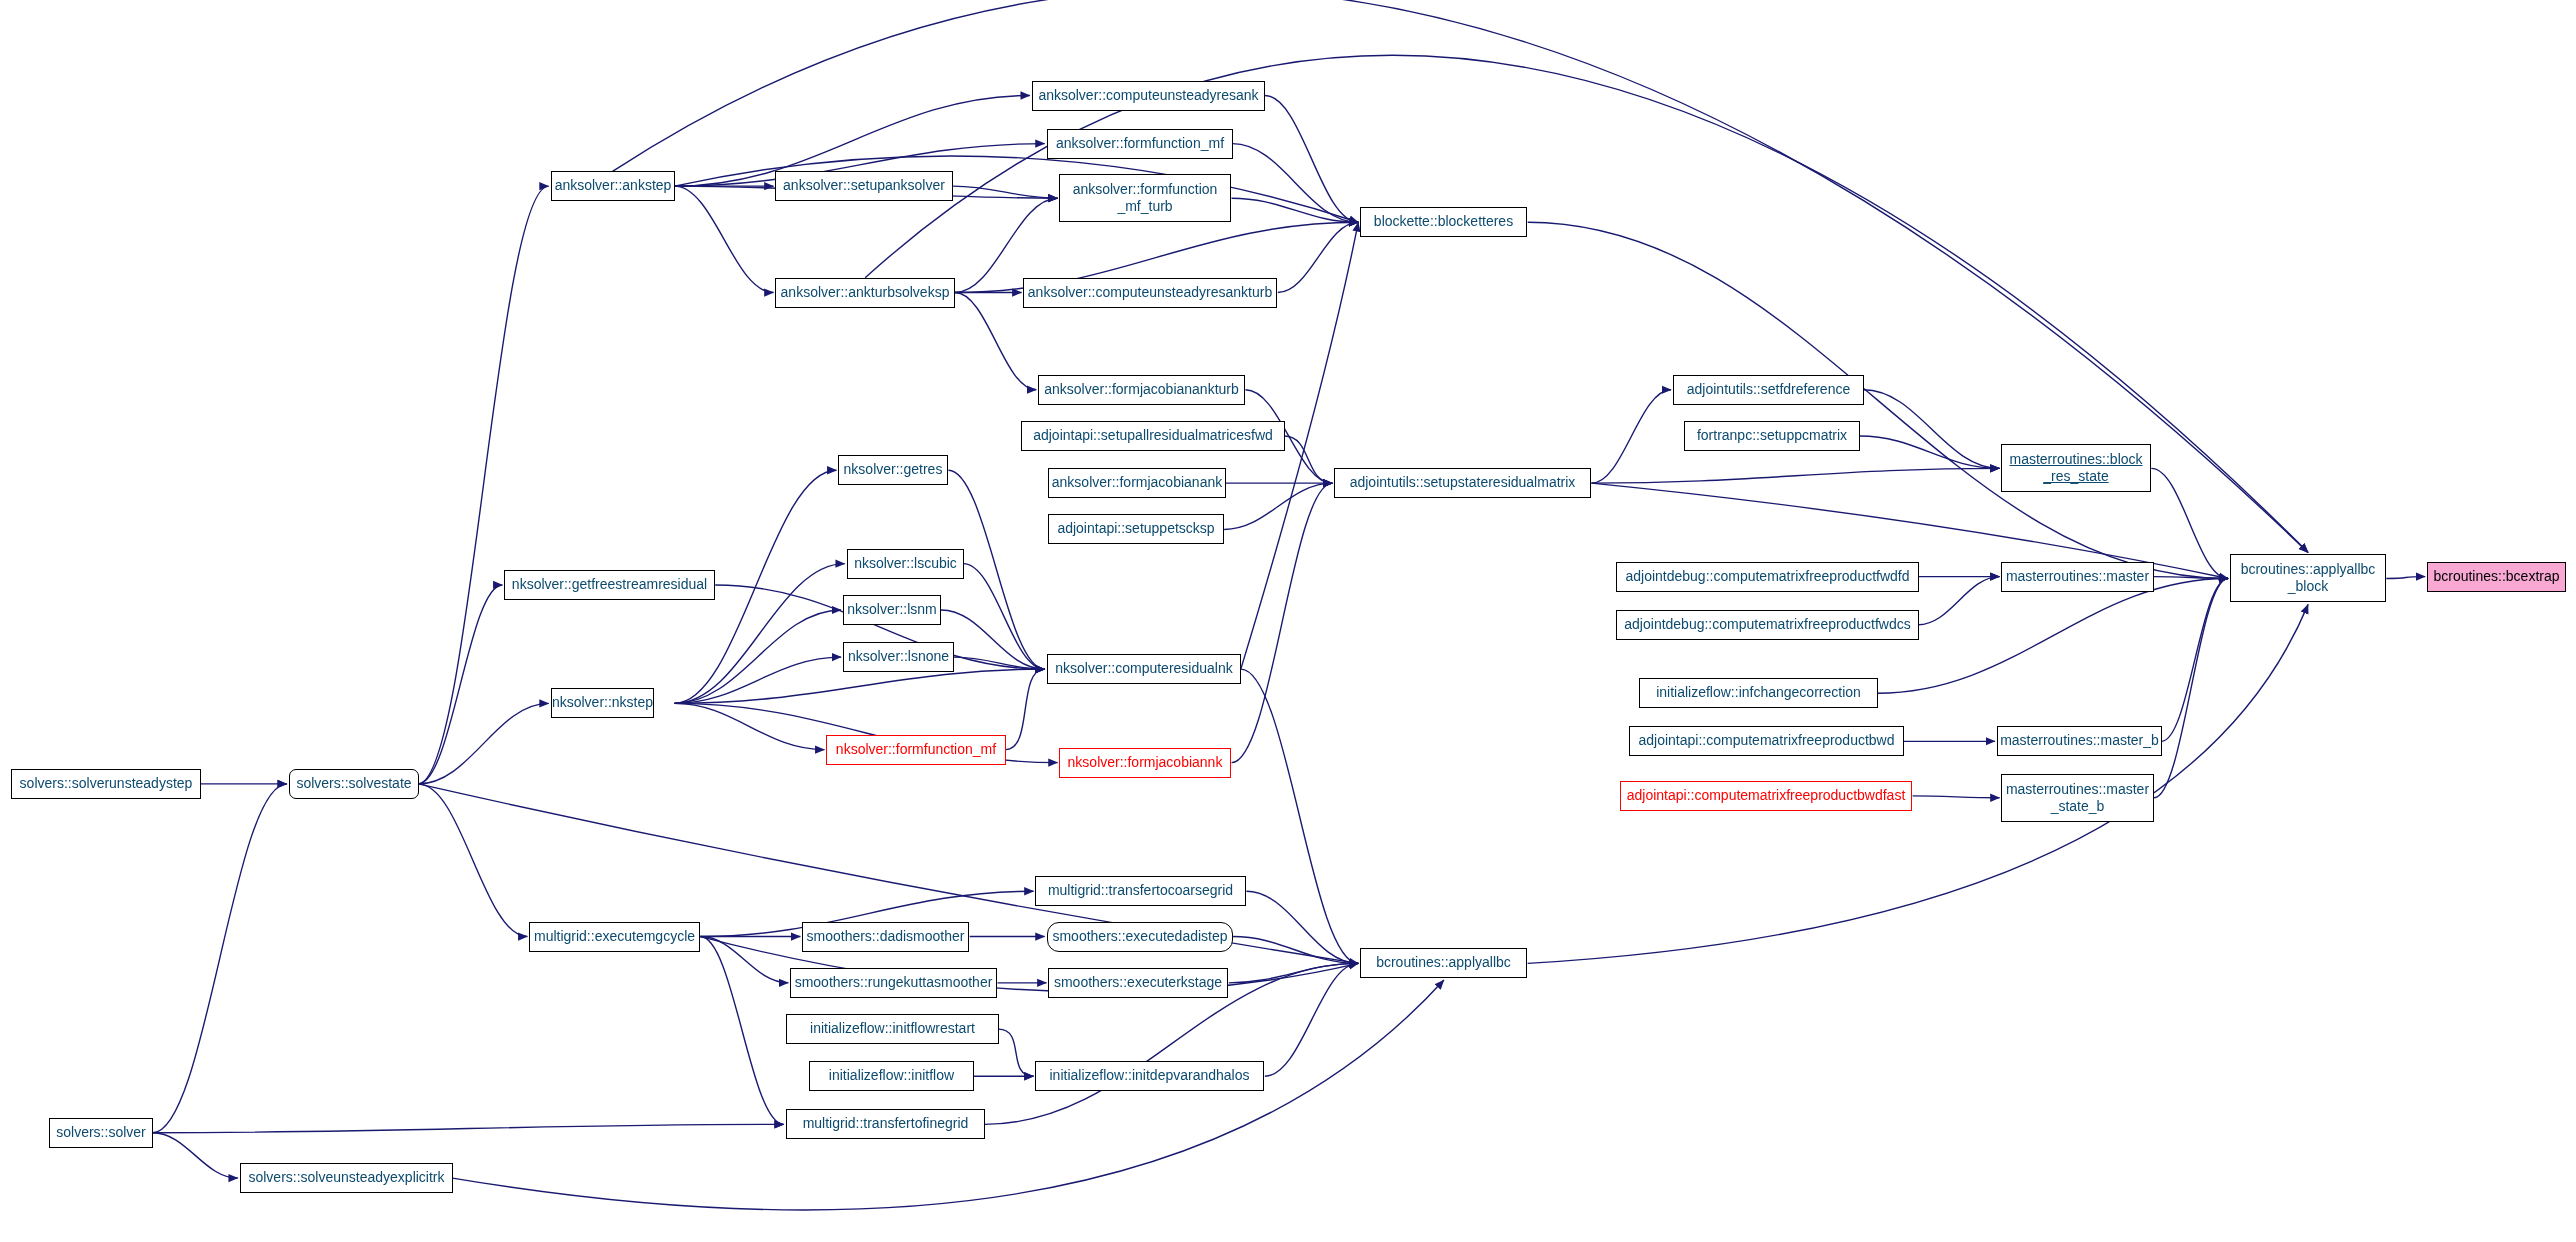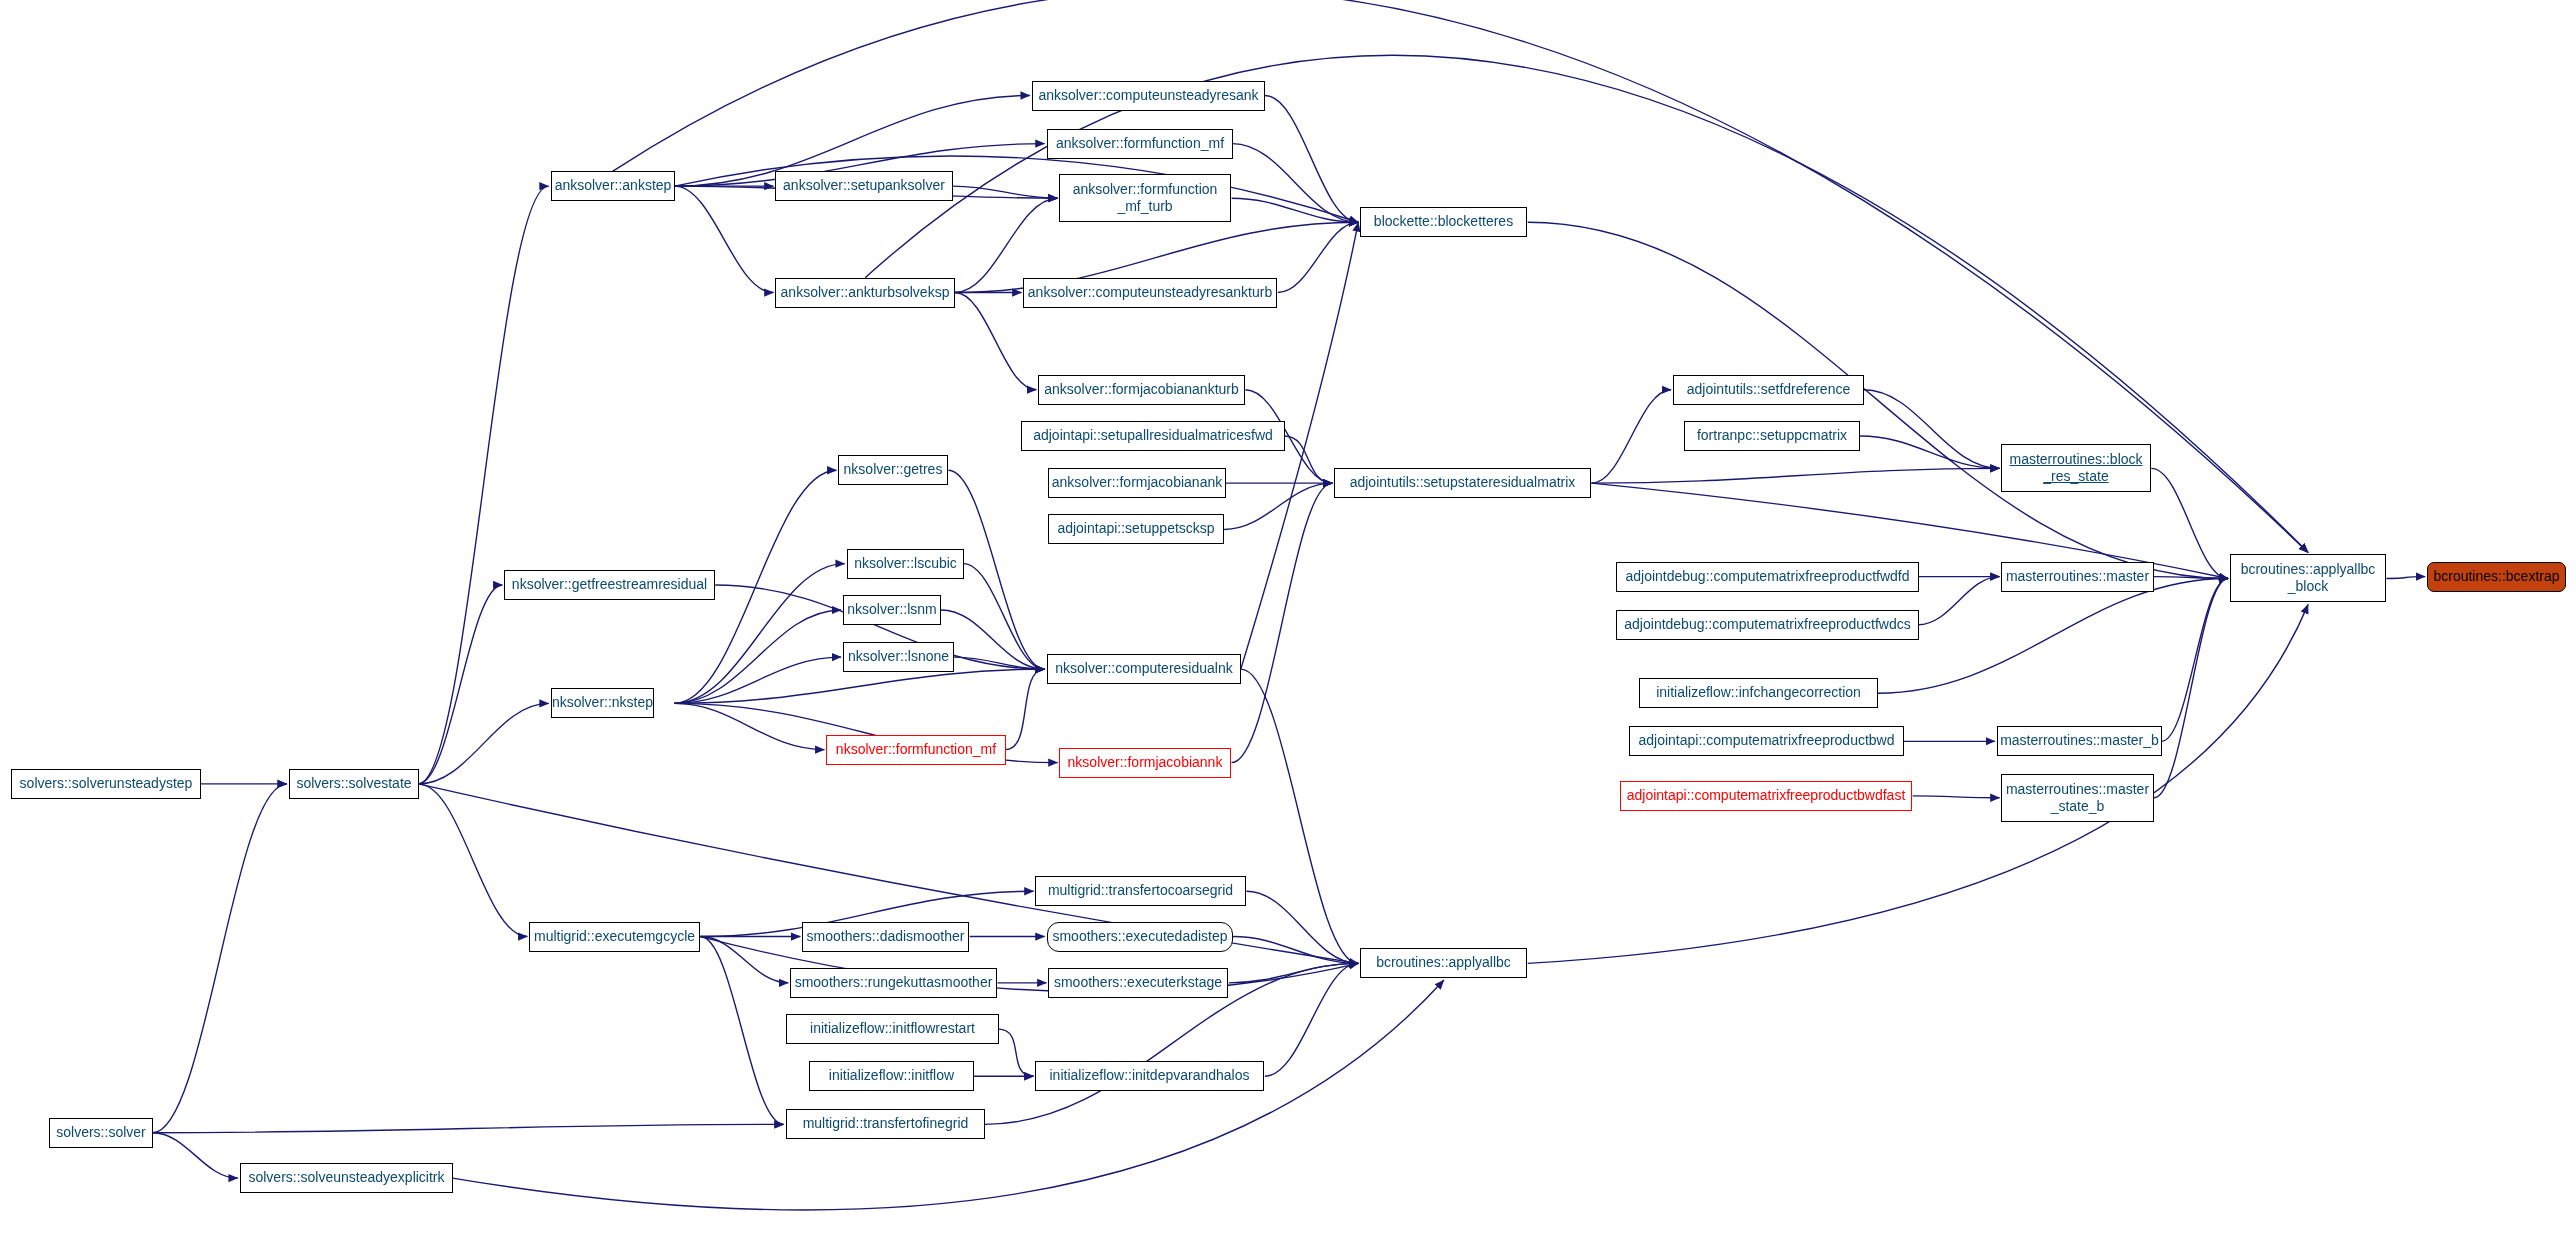--- a/index.html
+++ b/index.html
@@ -41,23 +41,22 @@
     line-height: 1.25;
     white-space: nowrap;
     z-index: 2;
     cursor: pointer;
   }
   .node.red {
     border-color: #ff0000;
     color: #ff0000;
   }
   .node.focus {
-    background: #c2410c;
+    background: #f9a8d4;
     color: #000000;
-    border-radius: 7px;
   }
 </style>
 </head>
 <body>
 
 <div id="graph">
   <svg id="edges-svg" width="2576" height="1243" viewBox="0 0 2784 1343" xmlns="http://www.w3.org/2000/svg">
     <defs>
       <marker id="arrow" viewBox="0 0 10 10" refX="9" refY="5" markerWidth="7.5" markerHeight="7.5" orient="auto">
         <path d="M 0 1 L 9.5 5 L 0 9 z" fill="#191970"></path>
@@ -138,21 +137,21 @@
       <path d="M 1328 1062 C 1384 1062, 1412 1041, 1468 1041" class="edge" marker-end="url(#arrow)"></path>
       <path d="M 1347 963 C 1395.4 963, 1419.6 1041, 1468 1041" class="edge" marker-end="url(#arrow)"></path>
       <path d="M 1064 1215 C 1225.6 1215, 1306.4 1041, 1468 1041" class="edge" marker-end="url(#arrow)"></path>
       <path d="M 1079 1112 C 1109 1112, 1087 1163, 1117 1163" class="edge" marker-end="url(#arrow)"></path>
       <path d="M 1052 1163 C 1082 1163, 1087 1163, 1117 1163" class="edge" marker-end="url(#arrow)"></path>
       <path d="M 1367 1163 C 1407.4 1163, 1427.6 1041, 1468 1041" class="edge" marker-end="url(#arrow)"></path>
     </svg>
 <div class="node" style="left: 11px; top: 769px; width: 190px; height: 30px;">
       <div>solvers::solverunsteadystep</div>
     </div>
-    <div class="node" style="left: 289px; top: 769px; width: 130px; height: 30px;">
+    <div class="node" style="left: 289px; top: 769px; width: 130px; height: 30px; border-radius: 7px;">
       <div>solvers::solvestate</div>
     </div>
     <div class="node" style="left: 49px; top: 1118px; width: 104px; height: 30px;">
       <div>solvers::solver</div>
     </div>
     <div class="node" style="left: 240px; top: 1163px; width: 213px; height: 30px;">
       <div>solvers::solveunsteadyexplicitrk</div>
     </div>
     <div class="node" style="left: 551px; top: 171px; width: 124px; height: 30px;">
       <div>anksolver::ankstep</div>

